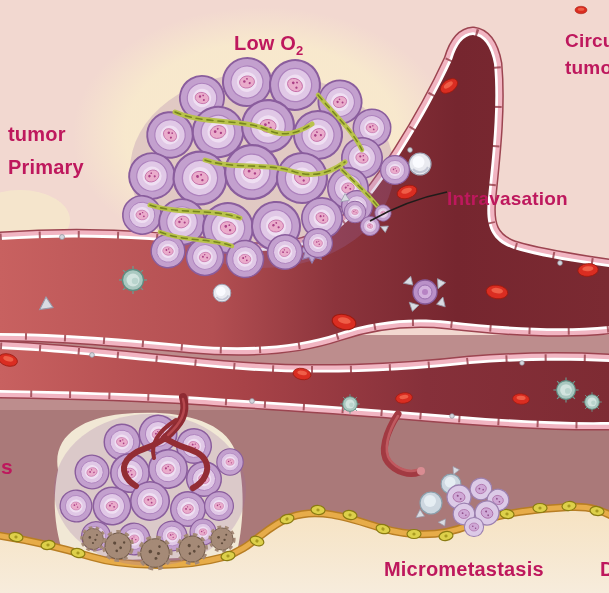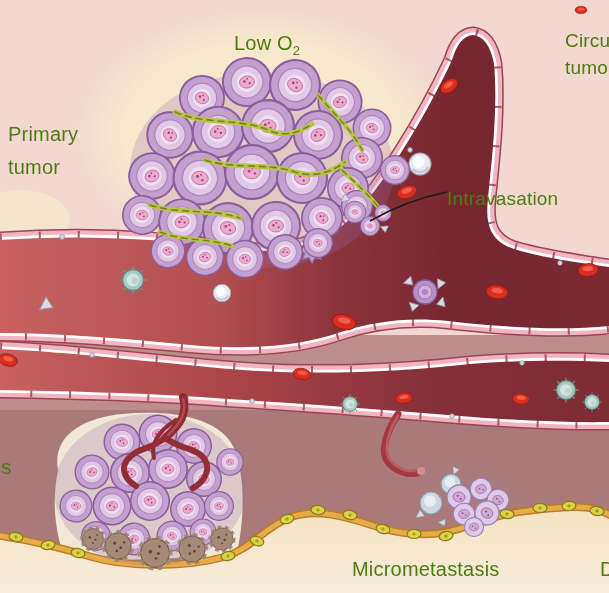--- a/index.html
+++ b/index.html
@@ -1,26 +1,26 @@
 <!DOCTYPE html>
 <html><head>
 <meta charset="utf-8">
 <style>
   html,body{margin:0;padding:0;background:#fff;}
   .canvas{position:relative;width:609px;height:593px;overflow:hidden;background:#f2d8d0;
           font-family:"Liberation Sans",sans-serif;}
   .canvas svg{position:absolute;left:0;top:0;}
-  .lbl{position:absolute;color:#4d7c0f;font-weight:400;font-size:19px;line-height:1.4;
+  .lbl{position:absolute;color:#be185d;font-weight:700;font-size:19px;line-height:1.4;
        white-space:nowrap;letter-spacing:.2px;}
   .lbl sub{font-size:13px;}
   #lbl-primary{top:118px;left:8px;line-height:33px;font-size:20px;}
   #lbl-lowo2{top:29px;left:234px;font-size:20px;}
   #lbl-circ{top:27px;left:565px;line-height:27px;}
   #lbl-intrav{top:186px;left:447px;}
-  #lbl-micro{top:555px;left:352px;font-size:20px;}
+  #lbl-micro{top:555px;left:384px;font-size:20px;}
   #lbl-sfrag{top:452px;left:1px;font-size:21px;}
   #lbl-dfrag{top:555px;left:600px;font-size:20px;}
 </style>
 </head>
 <body>
 
 <div class="canvas">
 <svg width="609" height="593" viewBox="0 0 609 593">
   <defs>
     <linearGradient id="v1grad" gradientUnits="userSpaceOnUse" x1="0" y1="0" x2="609" y2="0">
@@ -313,22 +313,22 @@
       <use href="#plt" transform="translate(345 198) scale(.9)"></use>
       <use href="#plt" transform="translate(385 228) rotate(60) scale(.8)"></use>
     </g>
   </g>
 
   <path d="M447,192 Q407,200 370,221" fill="none" stroke="#1f1c1a" stroke-width="1.6"></path>
 </svg>
 
 <div class="lbl" id="lbl-lowo2"><span>Low O</span><sub>2</sub></div>
 <div class="lbl" id="lbl-primary">
+      <div>tumor</div>
       <div>Primary</div>
-      <div>tumor</div>
     </div>
 <div class="lbl" id="lbl-circ">
       <div>Circulating</div>
       <div>tumor cells</div>
     </div>
 <div class="lbl" id="lbl-intrav">Intravasation</div>
 <div class="lbl" id="lbl-micro">Micrometastasis</div>
 <div class="lbl" id="lbl-sfrag">s</div>
 <div class="lbl" id="lbl-dfrag">D</div>
 </div>

